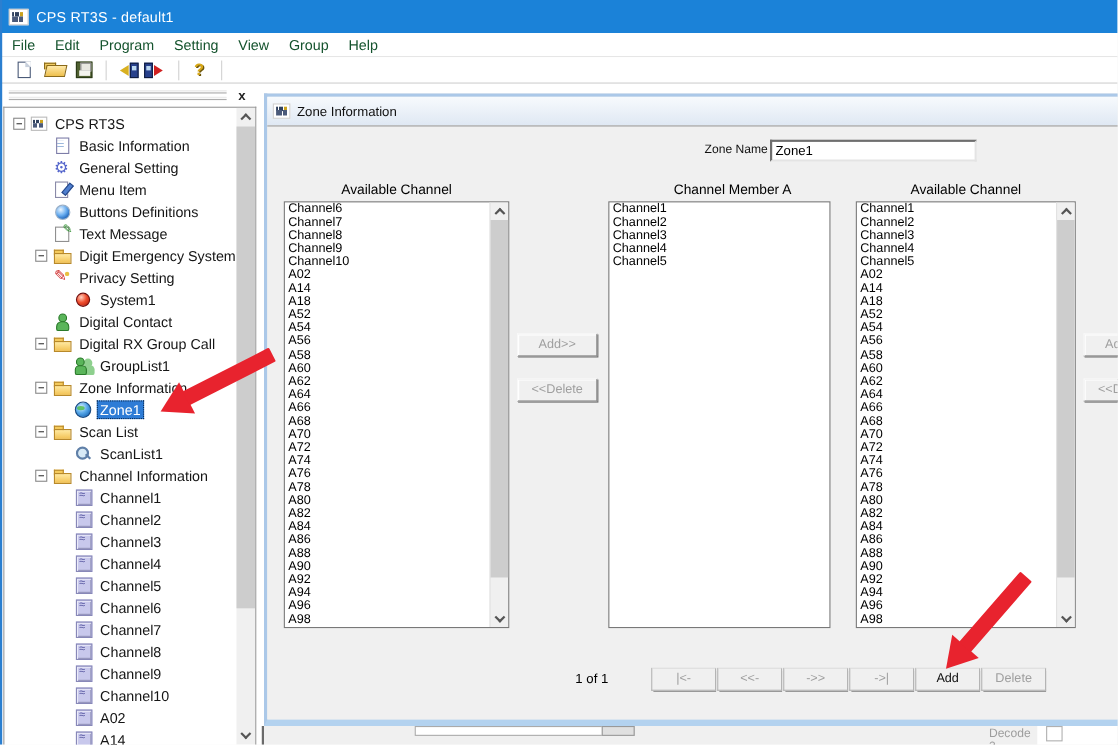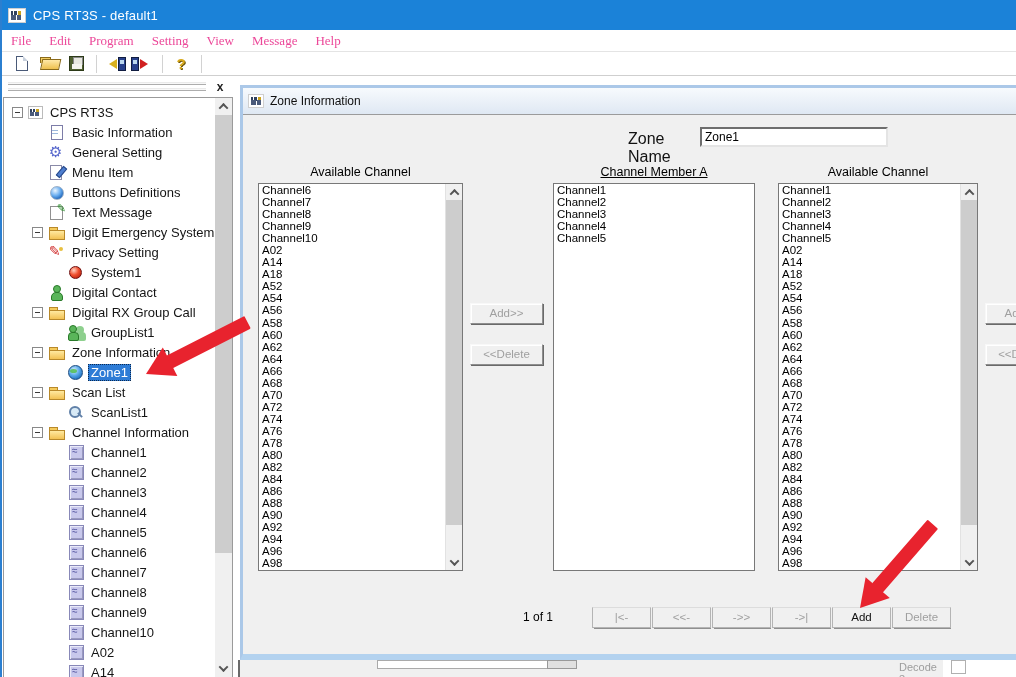--- a/index.html
+++ b/index.html
@@ -12,21 +12,21 @@
   
   .edge-left{position:absolute;left:0;top:0;width:2px;height:677px;background:#2b7fd0;z-index:40;}
   .titlebar{position:absolute;left:0;top:0;width:1016px;height:30px;background:#1b82d8;display:flex;align-items:center;padding-left:8px;z-index:5;}
   .titlebar .ttl{color:#fff;font-size:13px;margin-left:7px;letter-spacing:.2px;}
   .app-icon{width:18px;height:15px;background:#fff;border:1px solid #cfcfcf;position:relative;flex:none;}
   .app-icon::before{content:'';position:absolute;left:2px;top:2px;right:2px;height:4px;
     background:linear-gradient(90deg,#30415e 0 2px,transparent 2px 3px,#30415e 3px 6px,transparent 6px 7px,#caa21d 7px 10px,transparent 10px);}
   .app-icon::after{content:'';position:absolute;left:2px;bottom:2px;right:2px;height:5px;
     background:linear-gradient(90deg,#4a5a7a 0 5px,transparent 5px 6px,#4a5a7a 6px 10px,transparent 10px);}
   .menubar{position:absolute;left:0;top:30px;width:1016px;height:22px;background:#fff;display:flex;align-items:center;padding-left:2px;border-bottom:1px solid #e4e4e4;z-index:5;}
-  .menu-item{padding:0 9px;height:22px;line-height:22px;font-size:13px;color:#ec4899;font-family:Liberation Serif, serif;}
+  .menu-item{padding:0 9px;height:22px;line-height:22px;font-size:13px;color:#14532d;}
   .toolbar{position:absolute;left:0;top:52px;width:1016px;height:24px;background:#fff;display:flex;align-items:center;padding-left:10px;border-bottom:1px solid #cfcfcf;z-index:5;}
   .tb-btn{width:24px;height:22px;display:flex;align-items:center;justify-content:center;position:relative;margin-right:3px;}
   .tb-sep{width:2px;height:18px;margin:0 5px;border-left:1px solid #d2d2d2;border-right:1px solid #fff;}
   
   .tbi-new{width:12px;height:15px;background:#fff;border:1px solid #4a5a78;position:relative;}
   .tbi-new::after{content:'';position:absolute;right:-1px;top:-1px;border-style:solid;border-width:0 5px 5px 0;border-color:transparent #fff #c8d0dc transparent;}
   .tbi-open{width:18px;height:13px;position:relative;}
   .tbi-open::before{content:'';position:absolute;left:0;top:0;width:9px;height:5px;background:#f2cd62;border:1px solid #8a6a1a;border-bottom:none;}
   .tbi-open::after{content:'';position:absolute;left:0;bottom:0;width:17px;height:9px;background:linear-gradient(#ffe9a8,#eec04e);border:1px solid #8a6a1a;transform:skewX(-12deg);transform-origin:bottom left;}
   .tbi-save{width:15px;height:15px;background:#4f6030;border:1px solid #2c3a18;position:relative;}
@@ -89,24 +89,24 @@
   .sb-btn{position:absolute;left:0;width:17px;height:17px;display:flex;align-items:center;justify-content:center;}
   .sb-up{top:0;} .sb-dn{bottom:0;}
   .chev-up{width:7px;height:7px;border-left:2px solid #555;border-top:2px solid #555;transform:rotate(45deg) translate(1px,1px);}
   .chev-dn{width:7px;height:7px;border-left:2px solid #555;border-top:2px solid #555;transform:rotate(225deg) translate(1px,1px);}
   .sb-thumb{position:absolute;left:0;width:17px;background:#cdcdcd;}
   
   .zone-win{position:absolute;left:240px;top:85px;width:782px;height:575px;border:3px solid #abc8e8;border-bottom:6px solid #b3d2ef;background:#f0f0f0;z-index:10;}
   .zw-titlebar{height:26px;background:linear-gradient(#f7fafd,#dfe8f3);display:flex;align-items:center;padding-left:5px;}
   .zw-titlebar .ttl{font-size:12px;margin-left:6px;color:#111;}
   .zw-client{position:relative;height:540px;background:#f0f0f0;border-top:1px solid #9b9b9b;}
-  .zn-label{position:absolute;left:385px;top:15px;width:70px;text-align:left;font-size:16px;color:#111;}
+  .zn-label{position:absolute;left:385px;top:15px;width:70px;text-align:right;font-size:11px;color:#111;}
   .zn-input{position:absolute;left:457px;top:12px;width:188px;height:20px;background:#fff;border:2px solid;border-color:#6e6e6e #e4e4e4 #e4e4e4 #6e6e6e;font-family:"Liberation Sans",sans-serif;font-size:12px;padding:0 3px;outline:none;}
   .col-hdr{position:absolute;top:50px;text-align:center;font-size:12.5px;color:#000;}
-  .hdr-1{left:15px;width:205px;} .hdr-2{left:310px;width:202px;text-decoration:underline;} .hdr-3{left:535px;width:200px;}
+  .hdr-1{left:15px;width:205px;} .hdr-2{left:322px;width:202px;} .hdr-3{left:535px;width:200px;}
   .listbox{position:absolute;top:68px;height:388px;background:#fff;border:1px solid #787878;overflow:hidden;}
   .lb-1{left:15px;width:205px;} .lb-2{left:310px;width:202px;} .lb-3{left:535px;width:200px;}
   .lb-items{position:absolute;left:0;top:0;right:17px;bottom:0;overflow:hidden;}
   .lb-2 .lb-items{right:0;}
   .lb-item{height:12.06px;line-height:12px;font-size:11.5px;padding-left:3px;color:#000;white-space:nowrap;}
   .lb-sb{right:0;top:0;bottom:0;border-left:1px solid #e2e2e2;}
   .sb-btn16{height:16px;}
   .lb-thumb{top:16px;height:325px;}
   .xfer-btn{position:absolute;width:73px;height:21px;background:#f0f0f0;border:1px solid #8e8e8e;border-top-color:#f8f8f8;border-left-color:#f8f8f8;
     box-shadow:1px 1px 0 #6a6a6a, inset 1px 1px 0 #fff;font-family:"Liberation Sans",sans-serif;font-size:11.5px;color:#9f9f9f;text-align:center;line-height:19px;}
@@ -141,21 +141,21 @@
   <div class="app-icon"></div>
   <div class="ttl">CPS RT3S - default1</div>
 </div>
 
 <div class="menubar">
     <div class="menu-item">File</div>
     <div class="menu-item">Edit</div>
     <div class="menu-item">Program</div>
     <div class="menu-item">Setting</div>
     <div class="menu-item">View</div>
-    <div class="menu-item">Message</div>
+    <div class="menu-item">Group</div>
     <div class="menu-item">Help</div>
   </div>
 
 <div class="toolbar">
   <div class="tb-btn">
       <span class="tbi-new"></span>
     </div>
   <div class="tb-btn">
       <span class="tbi-open"></span>
     </div>

